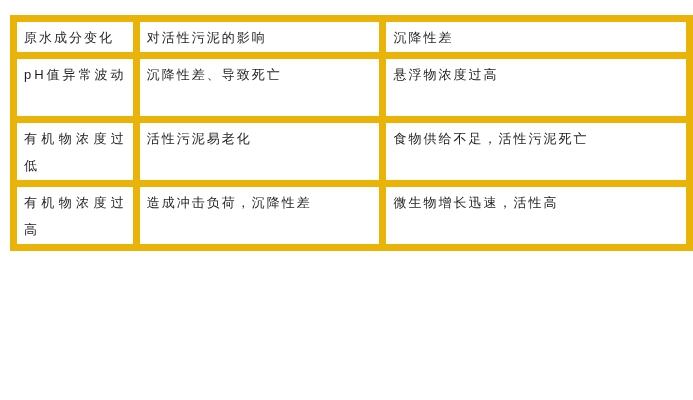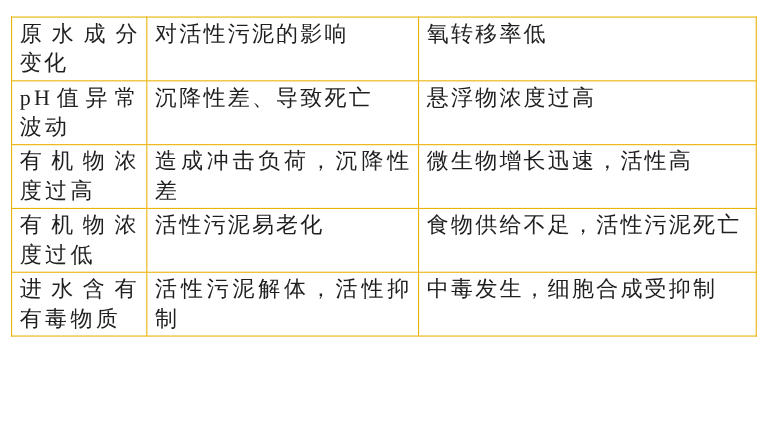--- a/index.html
+++ b/index.html
@@ -19,68 +19,63 @@
     position: absolute;
     left: 10px;
     top: 15px;
     border-collapse: collapse;
     table-layout: fixed;
   }
   table.doc-table col.c1 { width: 123px; }
   table.doc-table col.c2 { width: 247px; }
   table.doc-table col.c3 { width: 307px; }
   table.doc-table td {
-    border: 1px solid #eab308;
+    border: 7px solid #eab308;
     vertical-align: top;
     padding: 2px 6px 1px 7px;
-    font-size: 20px;
+    font-size: 13px;
     line-height: 27px;
     color: #1f1f1f;
     text-align: justify;
     word-break: break-all;
     overflow: hidden;
   }
   
   td.c1 { letter-spacing: 3px; }
   td.c2 { letter-spacing: 2px; margin-top: 12px; }
   td.c3 { letter-spacing: 2px; }
   tr.header-row td { height: 27px; letter-spacing: 2px; }
-  tr.body-row td { height: 54px; font-family: Liberation Serif, serif; }
+  tr.body-row td { height: 54px; }
 </style>
 </head>
 <body>
 
 <div class="page">
   <table class="doc-table">
     <colgroup>
       <col class="c1">
       <col class="c2">
       <col class="c3">
     </colgroup>
     <tbody>
       <tr class="header-row">
         <td class="c1">原水成分变化</td>
         <td class="c2">对活性污泥的影响</td>
-        <td class="c3">氧转移率低</td>
+        <td class="c3">沉降性差</td>
       </tr>
       <tr class="body-row">
         <td class="c1">pH值异常波动</td>
         <td class="c2">沉降性差、导致死亡</td>
         <td class="c3">悬浮物浓度过高</td>
       </tr>
       <tr class="body-row">
-        <td class="c1">有机物浓度过高</td>
-        <td class="c2">造成冲击负荷，沉降性差</td>
-        <td class="c3">微生物增长迅速，活性高</td>
-      </tr>
-      <tr class="body-row">
         <td class="c1">有机物浓度过低</td>
         <td class="c2">活性污泥易老化</td>
         <td class="c3">食物供给不足，活性污泥死亡</td>
       </tr>
       <tr class="body-row">
-        <td class="c1">进水含有有毒物质</td>
-        <td class="c2">活性污泥解体，活性抑制</td>
-        <td class="c3">中毒发生，细胞合成受抑制</td>
+        <td class="c1">有机物浓度过高</td>
+        <td class="c2">造成冲击负荷，沉降性差</td>
+        <td class="c3">微生物增长迅速，活性高</td>
       </tr>
     </tbody>
   </table>
 </div>
 
 </body></html>

